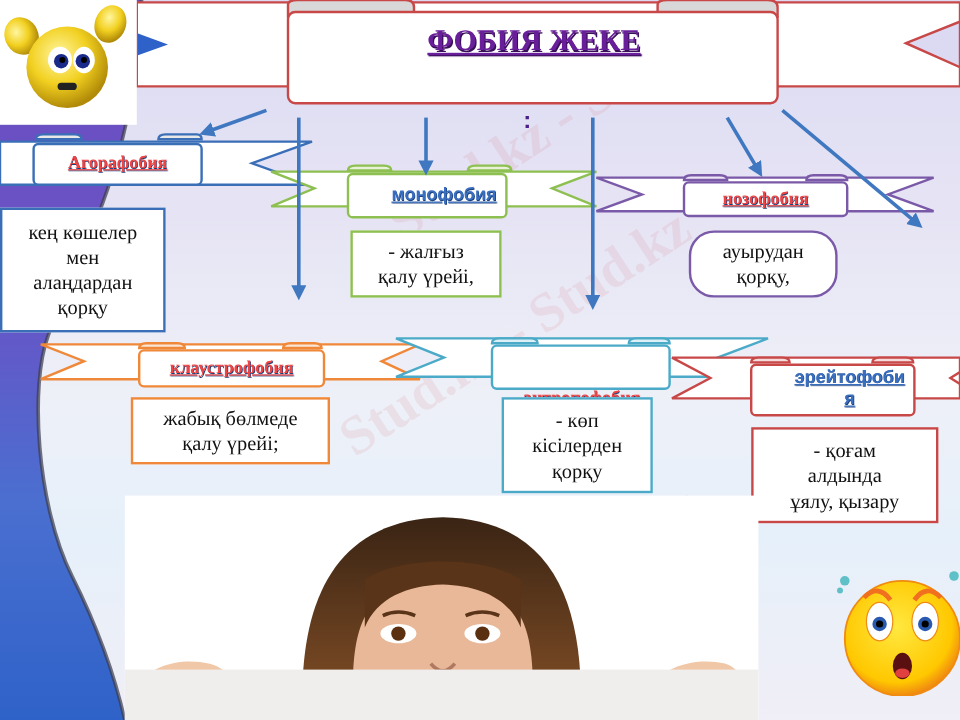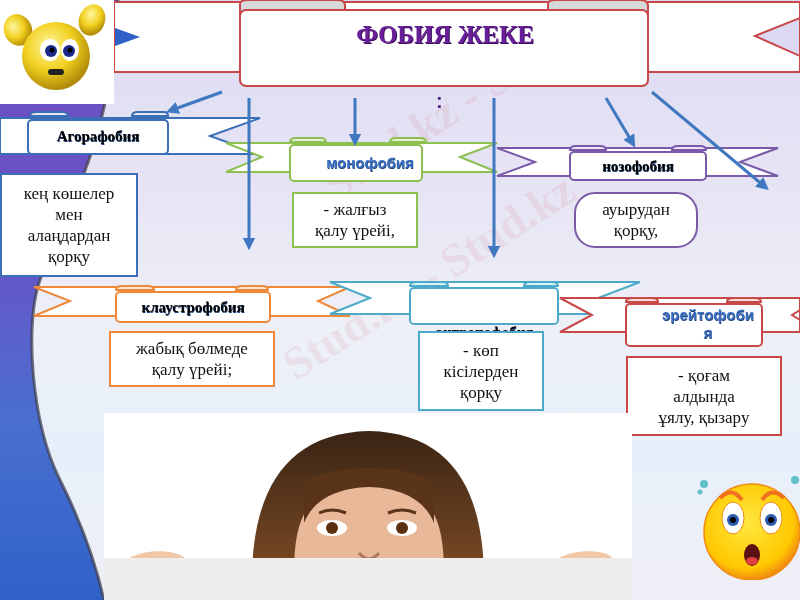--- a/index.html
+++ b/index.html
@@ -17,28 +17,28 @@
   .left-swoosh-edge {
     position: absolute; left: 0; top: 0; width: 120px; height: 600px;
     pointer-events: none;
   }
   .emoji-box {
     position: absolute; left: 0; top: 0; width: 114px; height: 104px; background: #fff;
   }
   .abs { position: absolute; }
   .banner-text {
     position: absolute; font-family: "Liberation Serif", serif; font-weight: bold;
-    text-align: center; line-height: 1;
+    text-align: center; line-height: 1; text-decoration: underline;
   }
   .title-text {
     left: 240px; top: 20px; width: 410px; color: #6a1f9a; font-size: 25px; line-height: 30px;
     text-shadow: 1px 1px 0 #3a0f5a;
   }
   .label {
-    color: #000000; font-size: 15px; text-shadow: 0.5px 0.5px 0 #1a3f78;
+    color: #ef4444; font-size: 15px; text-shadow: 0.5px 0.5px 0 #1a3f78;
   }
   .label.sans { font-family: "Liberation Sans", sans-serif; color: #3a6fc0; padding-left: 28px; }
   .desc {
     position: absolute; background: #fff; border: 2px solid; text-align: center;
     font-family: "Liberation Serif", serif; font-size: 17px; color: #111; line-height: 21px;
     display: flex; align-items: center; justify-content: center; white-space: pre-line;
   }
   .photo {
     position: absolute; left: 104px; top: 413px; width: 528px; height: 187px; background: #fff; overflow: hidden;
   }

